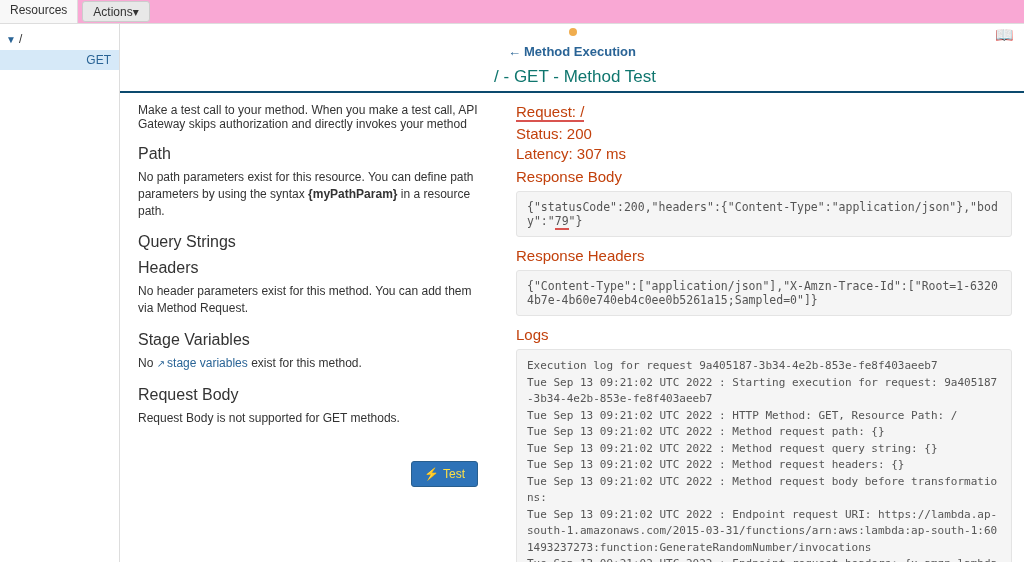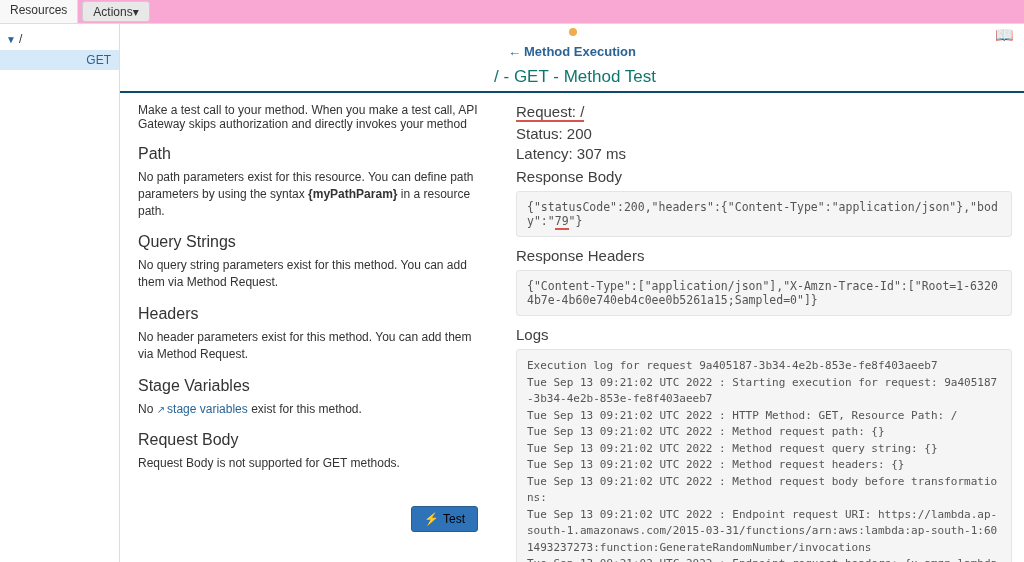--- a/index.html
+++ b/index.html
@@ -146,36 +146,36 @@
   .link-text {
     color: #2a6496;
   }
   .ext-icon {
     color: #2a6496;
     font-size: 10px;
     margin-right: 2px;
   }
   .btn-test {
     background: #2e73b8;
-    color: #000000;
+    color: #fde047;
     border: 1px solid #285e8e;
     border-radius: 3px;
     padding: 5px 12px;
     font-size: 12px;
     cursor: pointer;
     float: right;
     margin-top: 20px;
   }
   .lightning {
     margin-right: 4px;
   }
   .result-line {
     font-size: 15px;
     margin-bottom: 3px;
-    color: #404040;
+    color: #c2410c;
   }
   .underline-red {
     display: inline-block;
     border-bottom: 2px solid #d9534f;
     padding-bottom: 0;
   }
   .code-block {
     background: #f5f5f5;
     border: 1px solid #e4e4e4;
     border-radius: 3px;
@@ -238,21 +238,20 @@
     <div class="cols">
       <div class="left-col">
         <div class="intro">Make a test call to your method. When you make a test call, API Gateway skips authorization and directly invokes your method</div>
 
         <div class="section-heading">Path</div>
         <div class="section-text">
           <span>No path parameters exist for this resource. You can define path parameters by using the syntax </span><b>{myPathParam}</b><span> in a resource path.</span>
         </div>
 
         <div class="section-heading">Query Strings</div>
-        <div class="section-text">No query string parameters exist for this method. You can add them via Method Request.</div>
 
         <div class="section-heading">Headers</div>
         <div class="section-text">No header parameters exist for this method. You can add them via Method Request.</div>
 
         <div class="section-heading">Stage Variables</div>
         <div class="section-text">
           <span>No </span><span class="ext-icon">↗</span><a class="link-text">stage variables</a><span> exist for this method.</span>
         </div>
 
         <div class="section-heading">Request Body</div>

